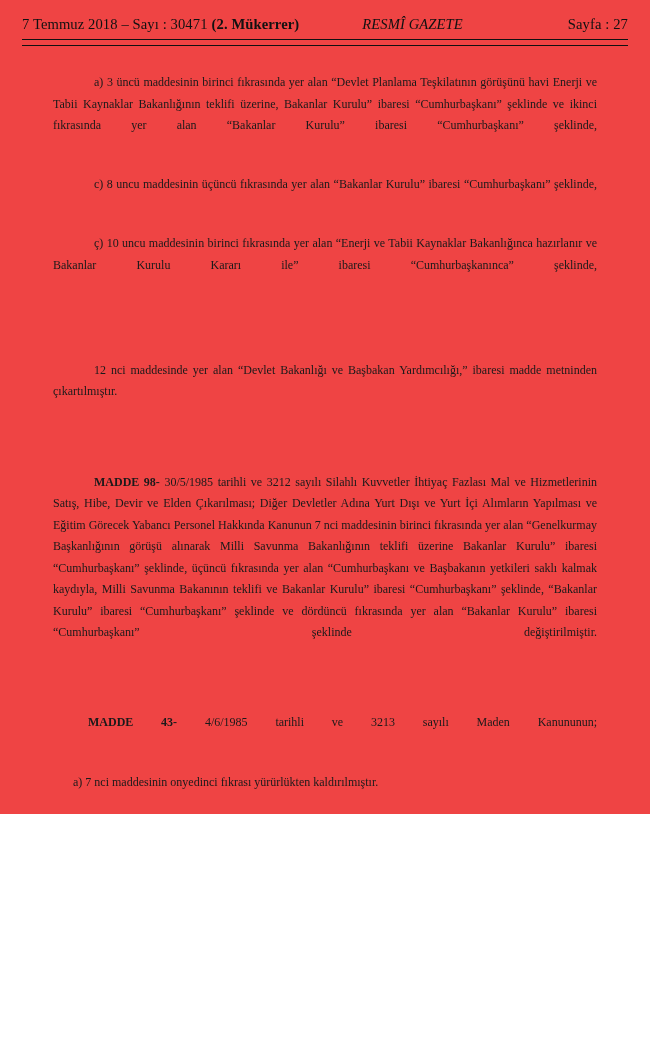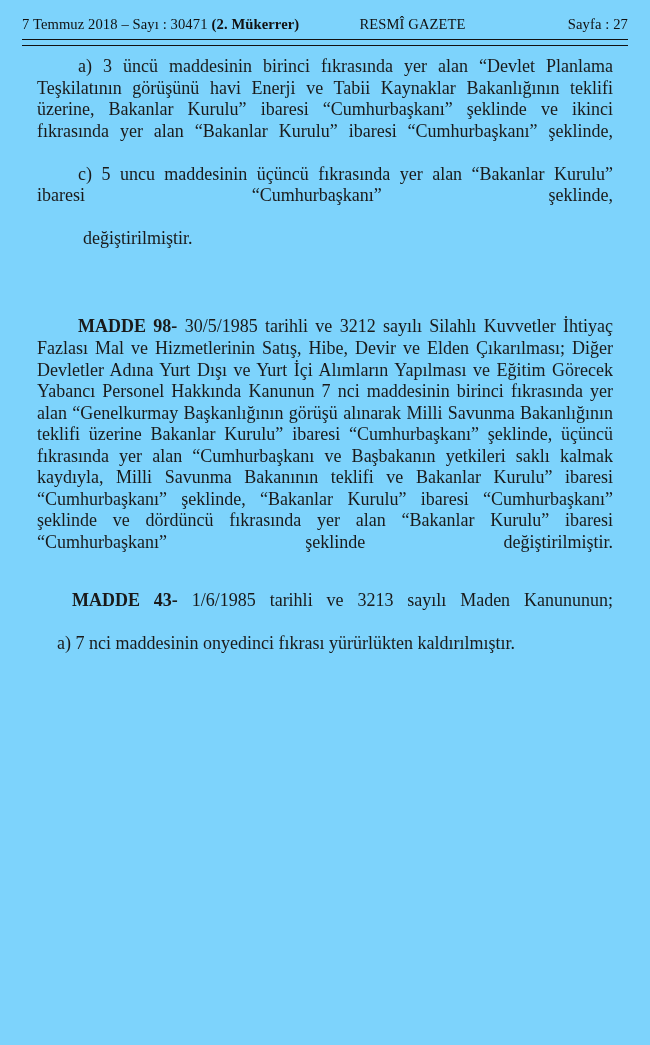--- a/index.html
+++ b/index.html
@@ -13,39 +13,39 @@
     position: relative;
     font-family: "Liberation Serif", "DejaVu Serif", serif;
     color: #1a1a1a;
     overflow: hidden;
   }
 
   .page {
     position: absolute;
     left: 0; top: 0;
     width: 650px;
-    height: 1045px;
-    background: #7dd3fc;
+    height: 814px;
+    background: #ef4444;
   }
 
   
   .running-head {
     position: absolute;
     left: 22px;
     top: 16px;
     width: 606px;
     display: flex;
     align-items: baseline;
     font-size: 14.6px;
     letter-spacing: 0.1px;
     color: #111;
     white-space: nowrap;
   }
   .rh-left   { flex: 0 0 auto; }
-  .rh-center { flex: 1 1 auto; text-align: center; padding-left: 6px; }
+  .rh-center { flex: 1 1 auto; text-align: center; padding-left: 6px; font-style: italic; }
   .rh-right  { flex: 0 0 auto; text-align: left; margin-left: 48px; }
   .rh-bold   { font-weight: bold; }
   .rh-sp     { display: inline-block; width: 4px; }
 
   .head-rule {
     position: absolute;
     left: 22px;
     top: 39px;
     width: 606px;
     height: 5px;
@@ -55,23 +55,23 @@
 
   
   .body-col {
     position: absolute;
     left: 37px;
     top: 56px;
     width: 576px;
   }
 
   p.para {
-    margin: 0;
+    margin: 16px;
     padding: 0;
-    font-size: 18px;
+    font-size: 12px;
     line-height: 21.55px;
     text-align: justify;
     text-justify: inter-word;
     text-indent: 41px;
     -webkit-hyphens: none;
     hyphens: none;
   }
   p.para:last-child { text-align: left; }
 
   
@@ -100,32 +100,33 @@
     </span>
     <span class="rh-center">RESMÎ GAZETE</span>
     <span class="rh-right">Sayfa : 27</span>
   </div>
 
   <div class="head-rule"></div>
 
   <div class="body-col">
 
     <p class="para">a) 3 üncü maddesinin birinci fıkrasında yer alan “Devlet Planlama Teşkilatının görüşünü havi Enerji ve Tabii Kaynaklar Bakanlığının teklifi üzerine, Bakanlar Kurulu” ibaresi “Cumhurbaşkanı” şeklinde ve ikinci fıkrasında yer alan “Bakanlar Kurulu” ibaresi “Cumhurbaşkanı” şeklinde,</p>
-    <p class="para">c) 5 uncu maddesinin üçüncü fıkrasında yer alan “Bakanlar Kurulu” ibaresi “Cumhurbaşkanı” şeklinde,</p>
-    <p class="para indent-lg">değiştirilmiştir.</p>
+    <p class="para">c) 8 uncu maddesinin üçüncü fıkrasında yer alan “Bakanlar Kurulu” ibaresi “Cumhurbaşkanı” şeklinde,</p>
+    <p class="para">ç) 10 uncu maddesinin birinci fıkrasında yer alan “Enerji ve Tabii Kaynaklar Bakanlığınca hazırlanır ve Bakanlar Kurulu Kararı ile” ibaresi “Cumhurbaşkanınca” şeklinde,</p>
 
     <div class="block-gap"></div>
 
 
     <div class="block-gap"></div>
 
+    <p class="para">12 nci maddesinde yer alan “Devlet Bakanlığı ve Başbakan Yardımcılığı,” ibaresi madde metninden çıkartılmıştır.</p>
 
     <div class="block-gap"></div>
 
     <p class="para"><span class="madde">MADDE 98-</span><span> 30/5/1985 tarihli ve 3212 sayılı Silahlı Kuvvetler İhtiyaç Fazlası Mal ve Hizmetlerinin Satış, Hibe, Devir ve Elden Çıkarılması; Diğer Devletler Adına Yurt Dışı ve Yurt İçi Alımların Yapılması ve Eğitim Görecek Yabancı Personel Hakkında Kanunun 7 nci maddesinin birinci fıkrasında yer alan “Genelkurmay Başkanlığının görüşü alınarak Milli Savunma Bakanlığının teklifi üzerine Bakanlar Kurulu” ibaresi “Cumhurbaşkanı” şeklinde, üçüncü fıkrasında yer alan “Cumhurbaşkanı ve Başbakanın yetkileri saklı kalmak kaydıyla, Milli Savunma Bakanının teklifi ve Bakanlar Kurulu” ibaresi “Cumhurbaşkanı” şeklinde, “Bakanlar Kurulu” ibaresi “Cumhurbaşkanı” şeklinde ve dördüncü fıkrasında yer alan “Bakanlar Kurulu” ibaresi “Cumhurbaşkanı” şeklinde değiştirilmiştir.</span></p>
 
     <div class="block-gap"></div>
 
-    <p class="para indent-md"><span class="madde">MADDE 43-</span><span> 1/6/1985 tarihli ve 3213 sayılı Maden Kanununun;</span></p>
+    <p class="para indent-md"><span class="madde">MADDE 43-</span><span> 4/6/1985 tarihli ve 3213 sayılı Maden Kanununun;</span></p>
     <p class="para indent-sm">a) 7 nci maddesinin onyedinci fıkrası yürürlükten kaldırılmıştır.</p>
 
   </div>
 </div>
 
 </body></html>

